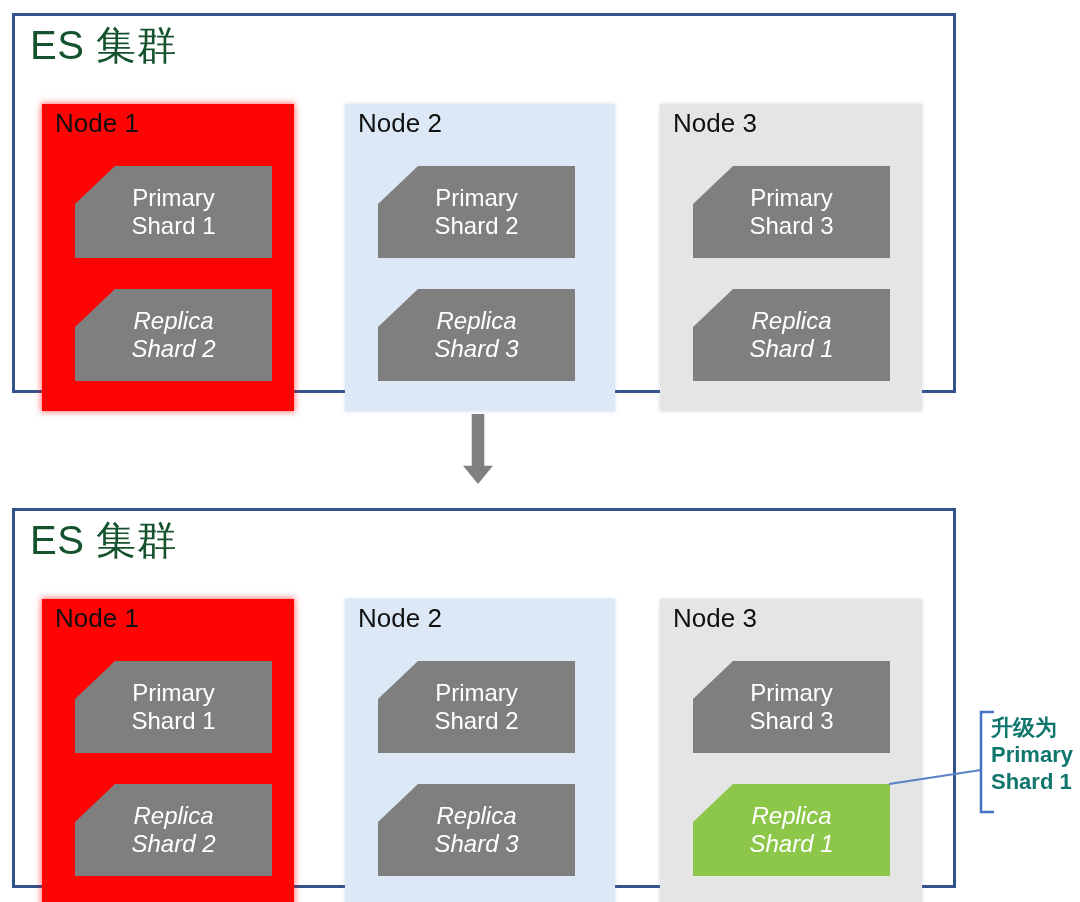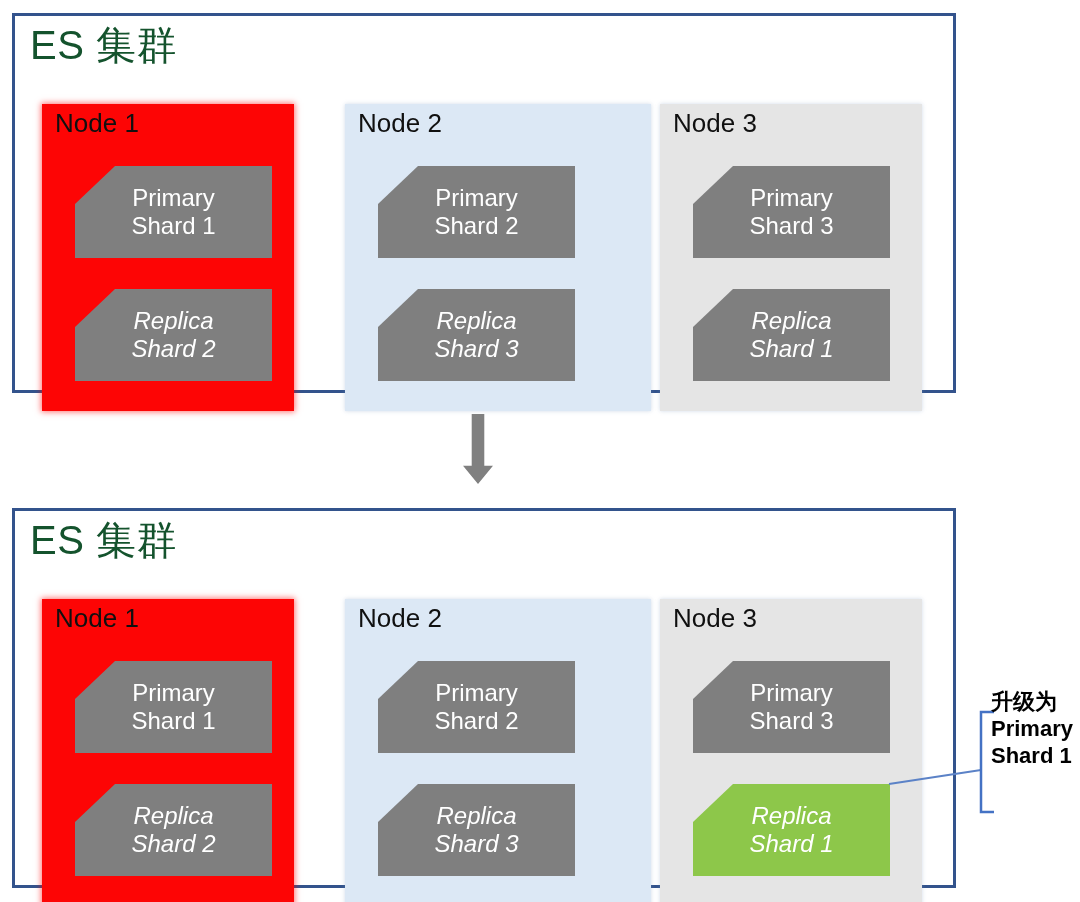--- a/index.html
+++ b/index.html
@@ -17,21 +17,21 @@
   .cluster-after  { top:508px; }
   .cluster-title {
     position:absolute; left:15px; top:2px;
     font-size:40px; color:#14532d; letter-spacing:0.5px;
   }
 
   
   .node { position:absolute; top:52px; height:307px; box-sizing:border-box;margin-top:36px; }
   .node-1 { left:27px;  width:252px; background:#FD0505;
             box-shadow:0 0 6px 1px rgba(255,0,0,0.55); }
-  .node-2 { left:330px; width:306px; background:#DCE8F5;
+  .node-2 { left:330px; width:270px; background:#DCE8F5;
             box-shadow:0 0 4px 0 rgba(120,150,190,0.35); }
   .node-3 { left:645px; width:262px; background:#e5e5e5;
             box-shadow:0 0 4px 0 rgba(120,150,190,0.35); }
   .node-label {
     position:absolute; left:13px; top:4px;
     font-size:26px; color:#101010;
   }
 
   
   .shard {
@@ -48,22 +48,22 @@
   
   .flow-arrow {
     position:absolute; left:463px; top:414px; width:30px; height:70px;
     background:#808080;
     clip-path:polygon(29% 0, 71% 0, 71% 74%, 100% 74%, 50% 100%, 0 74%, 29% 74%);
   }
 
   
   .annotation-overlay { position:absolute; left:0; top:0; pointer-events:none; }
   .annotation-text {
-    position:absolute; left:991px; top:688px;
-    color:#000000; font-size:22px; line-height:27px; font-weight:600;
+    position:absolute; left:991px; top:714px;
+    color:#0f766e; font-size:22px; line-height:27px; font-weight:600;
     white-space:nowrap;
   }
   .annotation-text span { display:block; }
 </style>
 </head>
 <body>
 
 <div class="canvas">
 
   <div class="cluster cluster-before">

